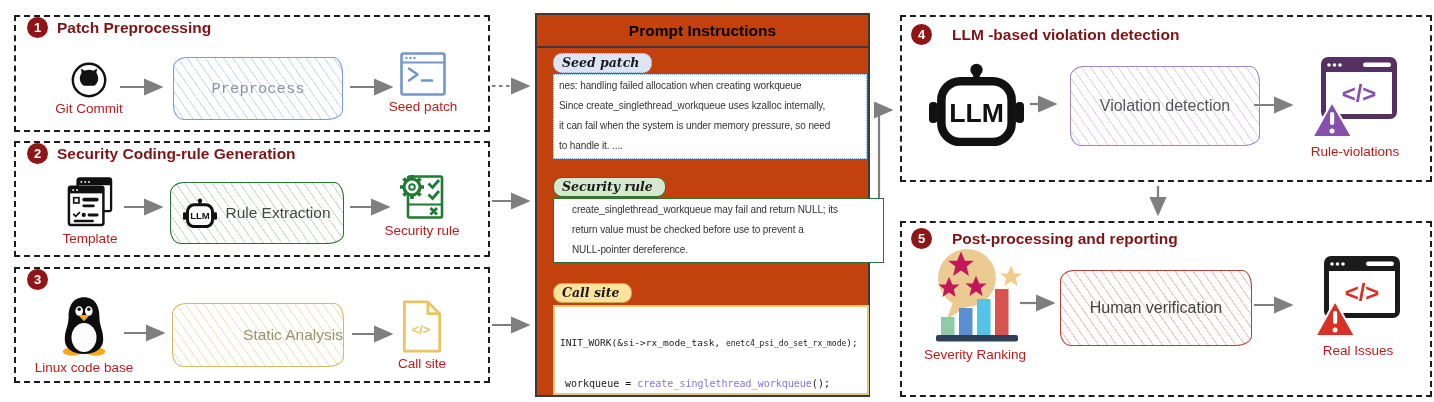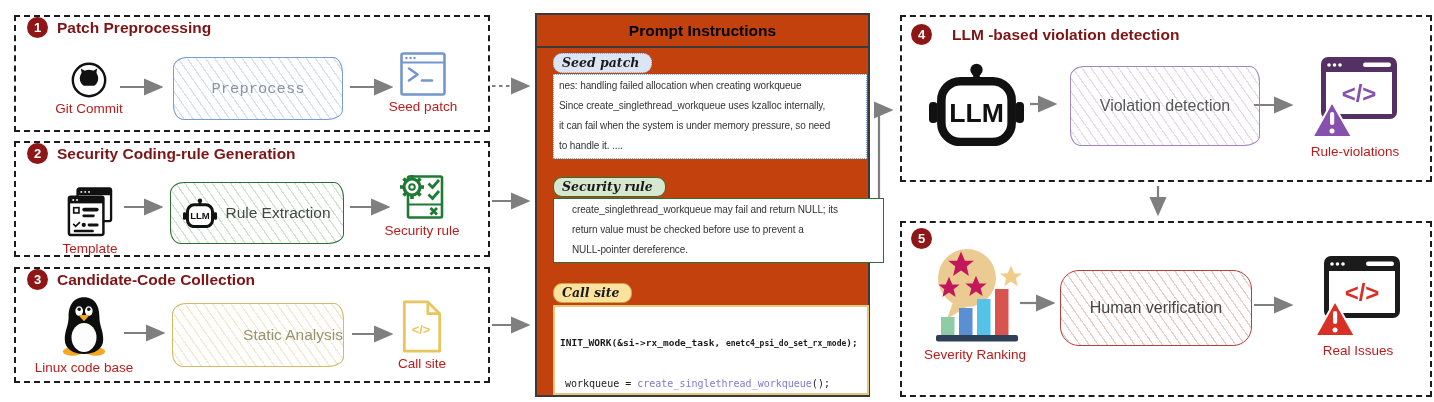--- a/index.html
+++ b/index.html
@@ -26,40 +26,40 @@
           font-size:15.5px;white-space:nowrap;z-index:2;}
   .sk-blue{border-color:#7a9cd4;color:#8a93a5;
     background-image:repeating-linear-gradient(55deg,rgba(122,156,212,.30) 0 1.3px,transparent 1.3px 7.5px);font-family:Liberation Mono, monospace;}
   .sk-green{border-color:#2d7031;color:#3f4a41;
     background-image:repeating-linear-gradient(55deg,rgba(76,145,87,.25) 0 1.3px,transparent 1.3px 7.5px);}
   .sk-yellow{border-color:#d5b964;color:#98926f;
     background-image:repeating-linear-gradient(55deg,rgba(213,185,100,.30) 0 1.3px,transparent 1.3px 7.5px);}
   .sk-purple{border-color:#a186bd;color:#555;font-size:16px;
     background-image:repeating-linear-gradient(55deg,rgba(161,134,189,.28) 0 1.3px,transparent 1.3px 7.5px);margin-left:8px;}
   .sk-red{border-color:#b5413c;color:#444;font-size:16px;
-    background-image:repeating-linear-gradient(55deg,rgba(181,65,60,.26) 0 1.3px,transparent 1.3px 7.5px);border-radius:19px;}
+    background-image:repeating-linear-gradient(55deg,rgba(181,65,60,.26) 0 1.3px,transparent 1.3px 7.5px);}
 
   
   .panel{position:absolute;left:535px;top:13px;width:331px;height:380px;
          border:2px solid #3a3a3a;background:#c2410c;z-index:2;}
   .panel-head{height:31px;border-bottom:2px solid #3a3a3a;display:flex;align-items:center;
               justify-content:center;font-weight:bold;font-size:15.5px;color:#000;}
   .tag{position:absolute;left:16px;font-style:italic;font-weight:bold;font-size:12.5px;color:#1a1a1a;
        font-family:"DejaVu Serif",serif;padding:1px 12px 2px 8px;border-radius:9px;z-index:2;white-space:nowrap;}
   .tag-seed{top:38px;background:#dbe5f4;border:1.5px dotted #7da7d9;}
   .tag-rule{top:162px;background:#d7e8d1;border:1.5px solid #2d7031;}
   .tag-call{top:268px;background:#fbe39e;border:1.5px solid #cda74c;}
   .tbox{position:absolute;left:16px;background:#fff;}
   .tb-seed{top:59px;width:302px;height:81px;border:1.5px dotted #7da7d9;padding:1px 5px;}
   .tb-rule{top:183px;width:293px;height:61px;border:1.5px solid #2d7031;padding:1px 18px;}
   .tb-code{top:290px;width:302px;height:78px;border:2px solid #e2c97f;padding:4px 5px;}
   .tline{font-size:10px;color:#333;line-height:20px;white-space:nowrap;letter-spacing:-0.1px;}
   .code{font-family:"DejaVu Sans Mono",monospace;font-size:10px;color:#1a1a1a;white-space:pre;}
   .cl{line-height:17px;}
-  .cl1{font-size:9.5px;line-height:19px;font-weight:bold;}
+  .cl1{font-size:9.5px;line-height:19px;}
   .cl1 .small{font-size:8px;}
   .cl2,.cl3{padding-left:5px;}
   .fn{color:#8278d2;}
 
   
   .flow{position:absolute;left:0;top:0;width:1434px;height:402px;z-index:1;}
 </style>
 </head>
 <body>
 
@@ -118,21 +118,21 @@
       <line x1="22" y1="28.5" x2="32" y2="28.5" stroke="#7396cc" stroke-width="2.6" stroke-linecap="round"></line>
     </svg>
     <div class="cap">Seed patch</div>
   </div>
 
   <div class="dashbox" style="left:14px;top:141px;width:472px;height:112px;"></div>
   <div class="sec-head" style="left:27px;top:143px;">
     <span class="badge">2</span>
     <span class="sec-title">Security Coding-rule Generation</span>
   </div>
-  <div class="fig" style="left:50px;top:186px;width:80px;">
+  <div class="fig" style="left:50px;top:176px;width:80px;">
     <svg width="46" height="52" viewBox="0 0 48 52">
       <rect x="11" y="1.5" width="35" height="34" rx="2" fill="#fff" stroke="#111" stroke-width="2.4"></rect>
       <rect x="11" y="1.5" width="35" height="7" fill="#111"></rect>
       <circle cx="15" cy="5" r="1" fill="#fff"></circle>
         <circle cx="19" cy="5" r="1" fill="#fff"></circle>
         <circle cx="23" cy="5" r="1" fill="#fff"></circle>
       <rect x="2" y="10" width="36" height="40" rx="2" fill="#fff" stroke="#111" stroke-width="2.6"></rect>
       <rect x="2" y="10" width="36" height="7" fill="#111"></rect>
       <circle cx="6.5" cy="13.5" r="1" fill="#fff"></circle>
         <circle cx="10.5" cy="13.5" r="1" fill="#fff"></circle>
@@ -178,21 +178,20 @@
         <circle r="8" fill="#fff" stroke="#1f7a33" stroke-width="3.2"></circle>
         <circle r="2.8" fill="none" stroke="#1f7a33" stroke-width="2"></circle>
       </g>
     </svg>
     <div class="cap">Security rule</div>
   </div>
 
   <div class="dashbox" style="left:14px;top:267px;width:472px;height:112px;"></div>
   <div class="sec-head" style="left:27px;top:269px;">
     <span class="badge">3</span>
-    <span class="sec-title">Candidate-Code Collection</span>
   </div>
   <div class="fig" style="left:26px;top:295px;width:116px;">
     <svg width="50" height="62" viewBox="0 0 52 64">
       <ellipse cx="14" cy="58.5" rx="10" ry="4.5" fill="#f6a821"></ellipse>
       <ellipse cx="38" cy="58.5" rx="10" ry="4.5" fill="#f6a821"></ellipse>
       <path d="M26 2 C14 2 10 12 10 22 C10 32 6 36 6 46 C6 56 15 61 26 61 C37 61 46 56 46 46 C46 36 42 32 42 22 C42 12 38 2 26 2 Z" fill="#0d0d0d"></path>
       <ellipse cx="26" cy="44" rx="13" ry="15" fill="#fdfdfd"></ellipse>
       <ellipse cx="21" cy="16.5" rx="4" ry="5" fill="#fff"></ellipse>
       <ellipse cx="31" cy="16.5" rx="4" ry="5" fill="#fff"></ellipse>
       <circle cx="21" cy="14.5" r="1.8" fill="#111"></circle>
@@ -270,20 +269,21 @@
       <path d="M21 47 L41 82 L1.5 82 Z" fill="#8750ad" stroke="#fff" stroke-width="2"></path>
       <rect x="19" y="57" width="4.2" height="13" rx="2.1" fill="#fff"></rect>
       <circle cx="21" cy="76" r="2.5" fill="#fff"></circle>
     </svg>
     <div class="cap">Rule-violations</div>
   </div>
 
   <div class="dashbox" style="left:900px;top:221px;width:528px;height:172px;"></div>
   <div class="sec-head wide" style="left:911px;top:228px;">
     <span class="badge">5</span>
+    <span class="sec-title">Post-processing and reporting</span>
   </div>
   <div class="fig" style="left:915px;top:246px;width:120px;">
     <svg width="105" height="98" viewBox="0 0 105 98">
       <defs>
         <path id="star" d="M0,-10 L2.94,-3.09 L9.51,-3.09 L4.2,1.18 L5.88,8.09 L0,4 L-5.88,8.09 L-4.2,1.18 L-9.51,-3.09 L-2.94,-3.09 Z"></path>
       </defs>
       <circle cx="44" cy="32" r="29" fill="#eccb93"></circle>
       <path d="M30 56 L24 73 L45 60 Z" fill="#eccb93"></path>
       <use href="#star" transform="translate(38,19) scale(1.35)" fill="#c2185b"></use>
       <use href="#star" transform="translate(26,42) scale(1.12)" fill="#c2185b"></use>

